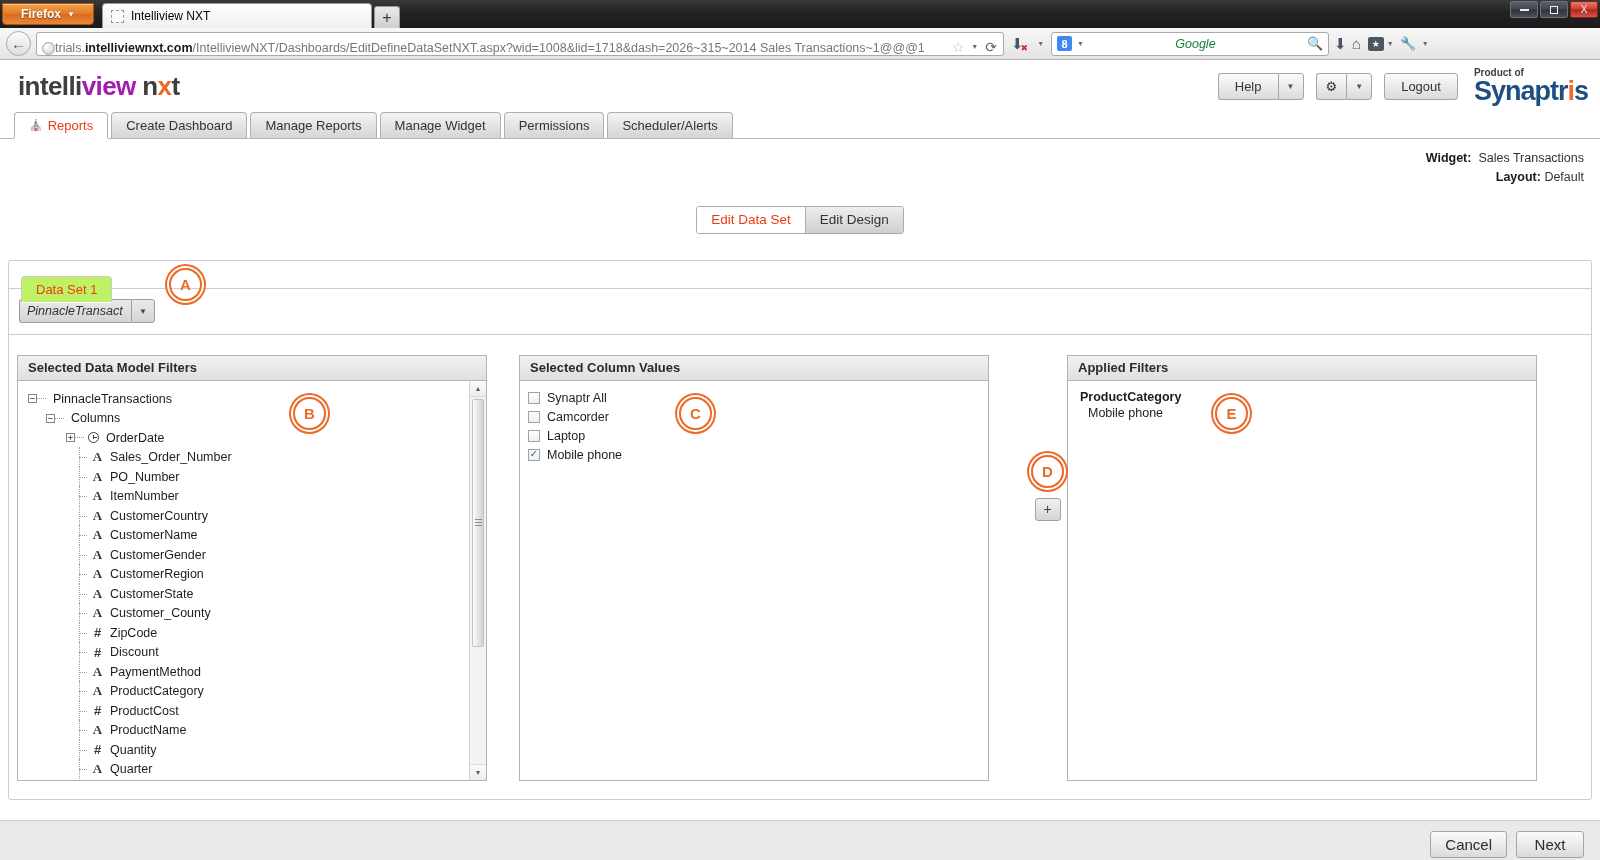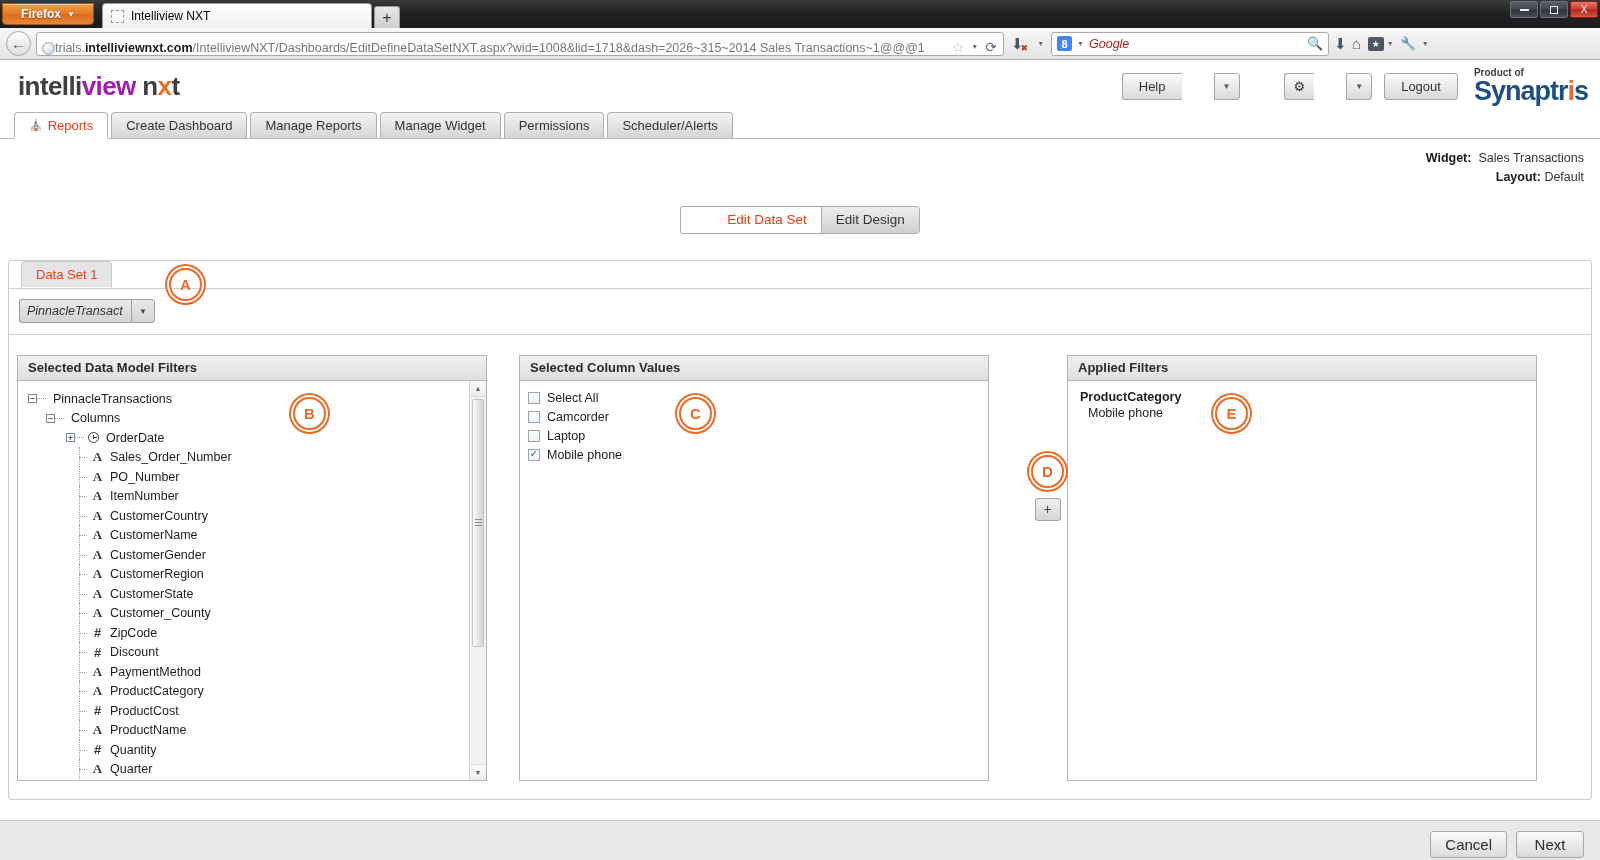--- a/index.html
+++ b/index.html
@@ -117,21 +117,21 @@
     background: #fff; border: 1px solid #a9a9a9; border-radius: 3px;
     display: flex; align-items: center; padding: 0 5px; gap: 5px;
     font-size: 12.5px;
   }
   .g-badge {
     width: 15px; height: 15px; background: #4285f4; color: #fff;
     font-weight: bold; font-size: 11px;
     display: flex; align-items: center; justify-content: center;
     border-radius: 2px;
   }
-  .search-ph { flex: 1; color: #b91c1c; font-style: italic; }
+  .search-ph { flex: 1; color: #15803d; font-style: italic; text-align: center; }
   .mag { color: #3f6ea8; font-size: 13px; }
   .home-icon { font-size: 15px; color: #4a5563; }
   .bm-icon {
     width: 16px; height: 14px; background: #4c5763; color: #fff;
     display: flex; align-items: center; justify-content: center;
     font-size: 9px; border-radius: 2px;
   }
   .plug-icon { font-size: 13px; color: #5b6470; }
 
   
@@ -145,21 +145,21 @@
   .logo .nx { color: #3f3f3f; }
   .logo .xx { color: #ed6a28; }
 
   .header-right { display: flex; align-items: center; gap: 12px; }
   .split-btn { display: flex; }
   .split-btn .main, .split-btn .arrow {
     height: 27px;
     background: linear-gradient(to bottom, #fbfbfb, #dadada);
     border: 1px solid #a5a5a5;
     display: flex; align-items: center; justify-content: center;
-    font-size: 13px; color: #333; margin-left: 32px;
+    font-size: 13px; color: #333;
   }
   .split-btn .main { padding: 0 16px; border-radius: 3px 0 0 3px; border-right: none; }
   .split-btn .arrow { width: 26px; border-radius: 0 3px 3px 0; font-size: 8px; color: #555; }
   .split-btn.icon-only .main { padding: 0 9px; font-size: 13px; }
   .plain-btn {
     height: 27px; padding: 0 16px;
     background: linear-gradient(to bottom, #fbfbfb, #dadada);
     border: 1px solid #a5a5a5; border-radius: 3px;
     display: flex; align-items: center; font-size: 13px; color: #333;
   }
@@ -192,21 +192,21 @@
 
   
   .widget-info {
     text-align: right; padding: 10px 16px 0 12px;
     font-size: 12.5px; color: #333; line-height: 1.55;
   }
   .widget-info b { color: #1a1a1a; }
 
   
   .mode-row { display: flex; justify-content: center; margin-top: 18px; }
-  .mode-toggle { display: flex; border: 1px solid #acacac; border-radius: 3px; overflow: hidden; padding-left: 32px; }
+  .mode-toggle { display: flex; border: 1px solid #acacac; border-radius: 3px; overflow: hidden; }
   .mode-btn {
     height: 26px; padding: 0 14px;
     display: flex; align-items: center;
     font-size: 13.5px;
     background: linear-gradient(to bottom, #eeeeee, #cfcfcf);
     color: #333; border-right: 1px solid #acacac;
   }
   .mode-btn:last-child { border-right: none; }
   .mode-btn.active { background: #fff; color: #ed3b12; }
 
@@ -218,26 +218,26 @@
     height: 540px;
     position: relative;
   }
   .ds-tabs {
     display: flex; align-items: flex-end;
     padding-left: 12px; height: 28px;
     border-bottom: 1px solid #ccc;
   }
   .ds-tab {
     height: 27px; padding: 0 14px;
-    background: #e5e5e5;
+    background: #bef264;
     border: 1px solid #ccc; border-bottom: 1px solid #fff;
     border-radius: 4px 4px 0 0;
     display: flex; align-items: center;
     font-size: 13px; color: #ed3b12;
-    position: relative; top: 0;
+    position: relative; top: 15px;
   }
 
   .ds-toolbar {
     height: 46px; border-bottom: 1px solid #ccc;
     display: flex; align-items: center; padding-left: 10px; gap: 28px;
   }
   .model-select { display: flex; font-style: italic; }
   .model-select .val {
     width: 112px; height: 24px;
     background: linear-gradient(to bottom, #e9e9e9, #d4d4d4);
@@ -678,21 +678,21 @@
             <span>B</span>
           </div>
       </div>
 
       <div class="panel p-mid">
         <div class="panel-head">Selected Column Values</div>
         <div class="panel-body">
           <div class="cbl">
             <div class="cbl-row">
                 <span class="cbox"></span>
-                <span>Select All</span>
+                <span>Synaptr All</span>
               </div>
             <div class="cbl-row">
                 <span class="cbox"></span>
                 <span>Camcorder</span>
               </div>
             <div class="cbl-row">
                 <span class="cbox"></span>
                 <span>Laptop</span>
               </div>
             <div class="cbl-row">

